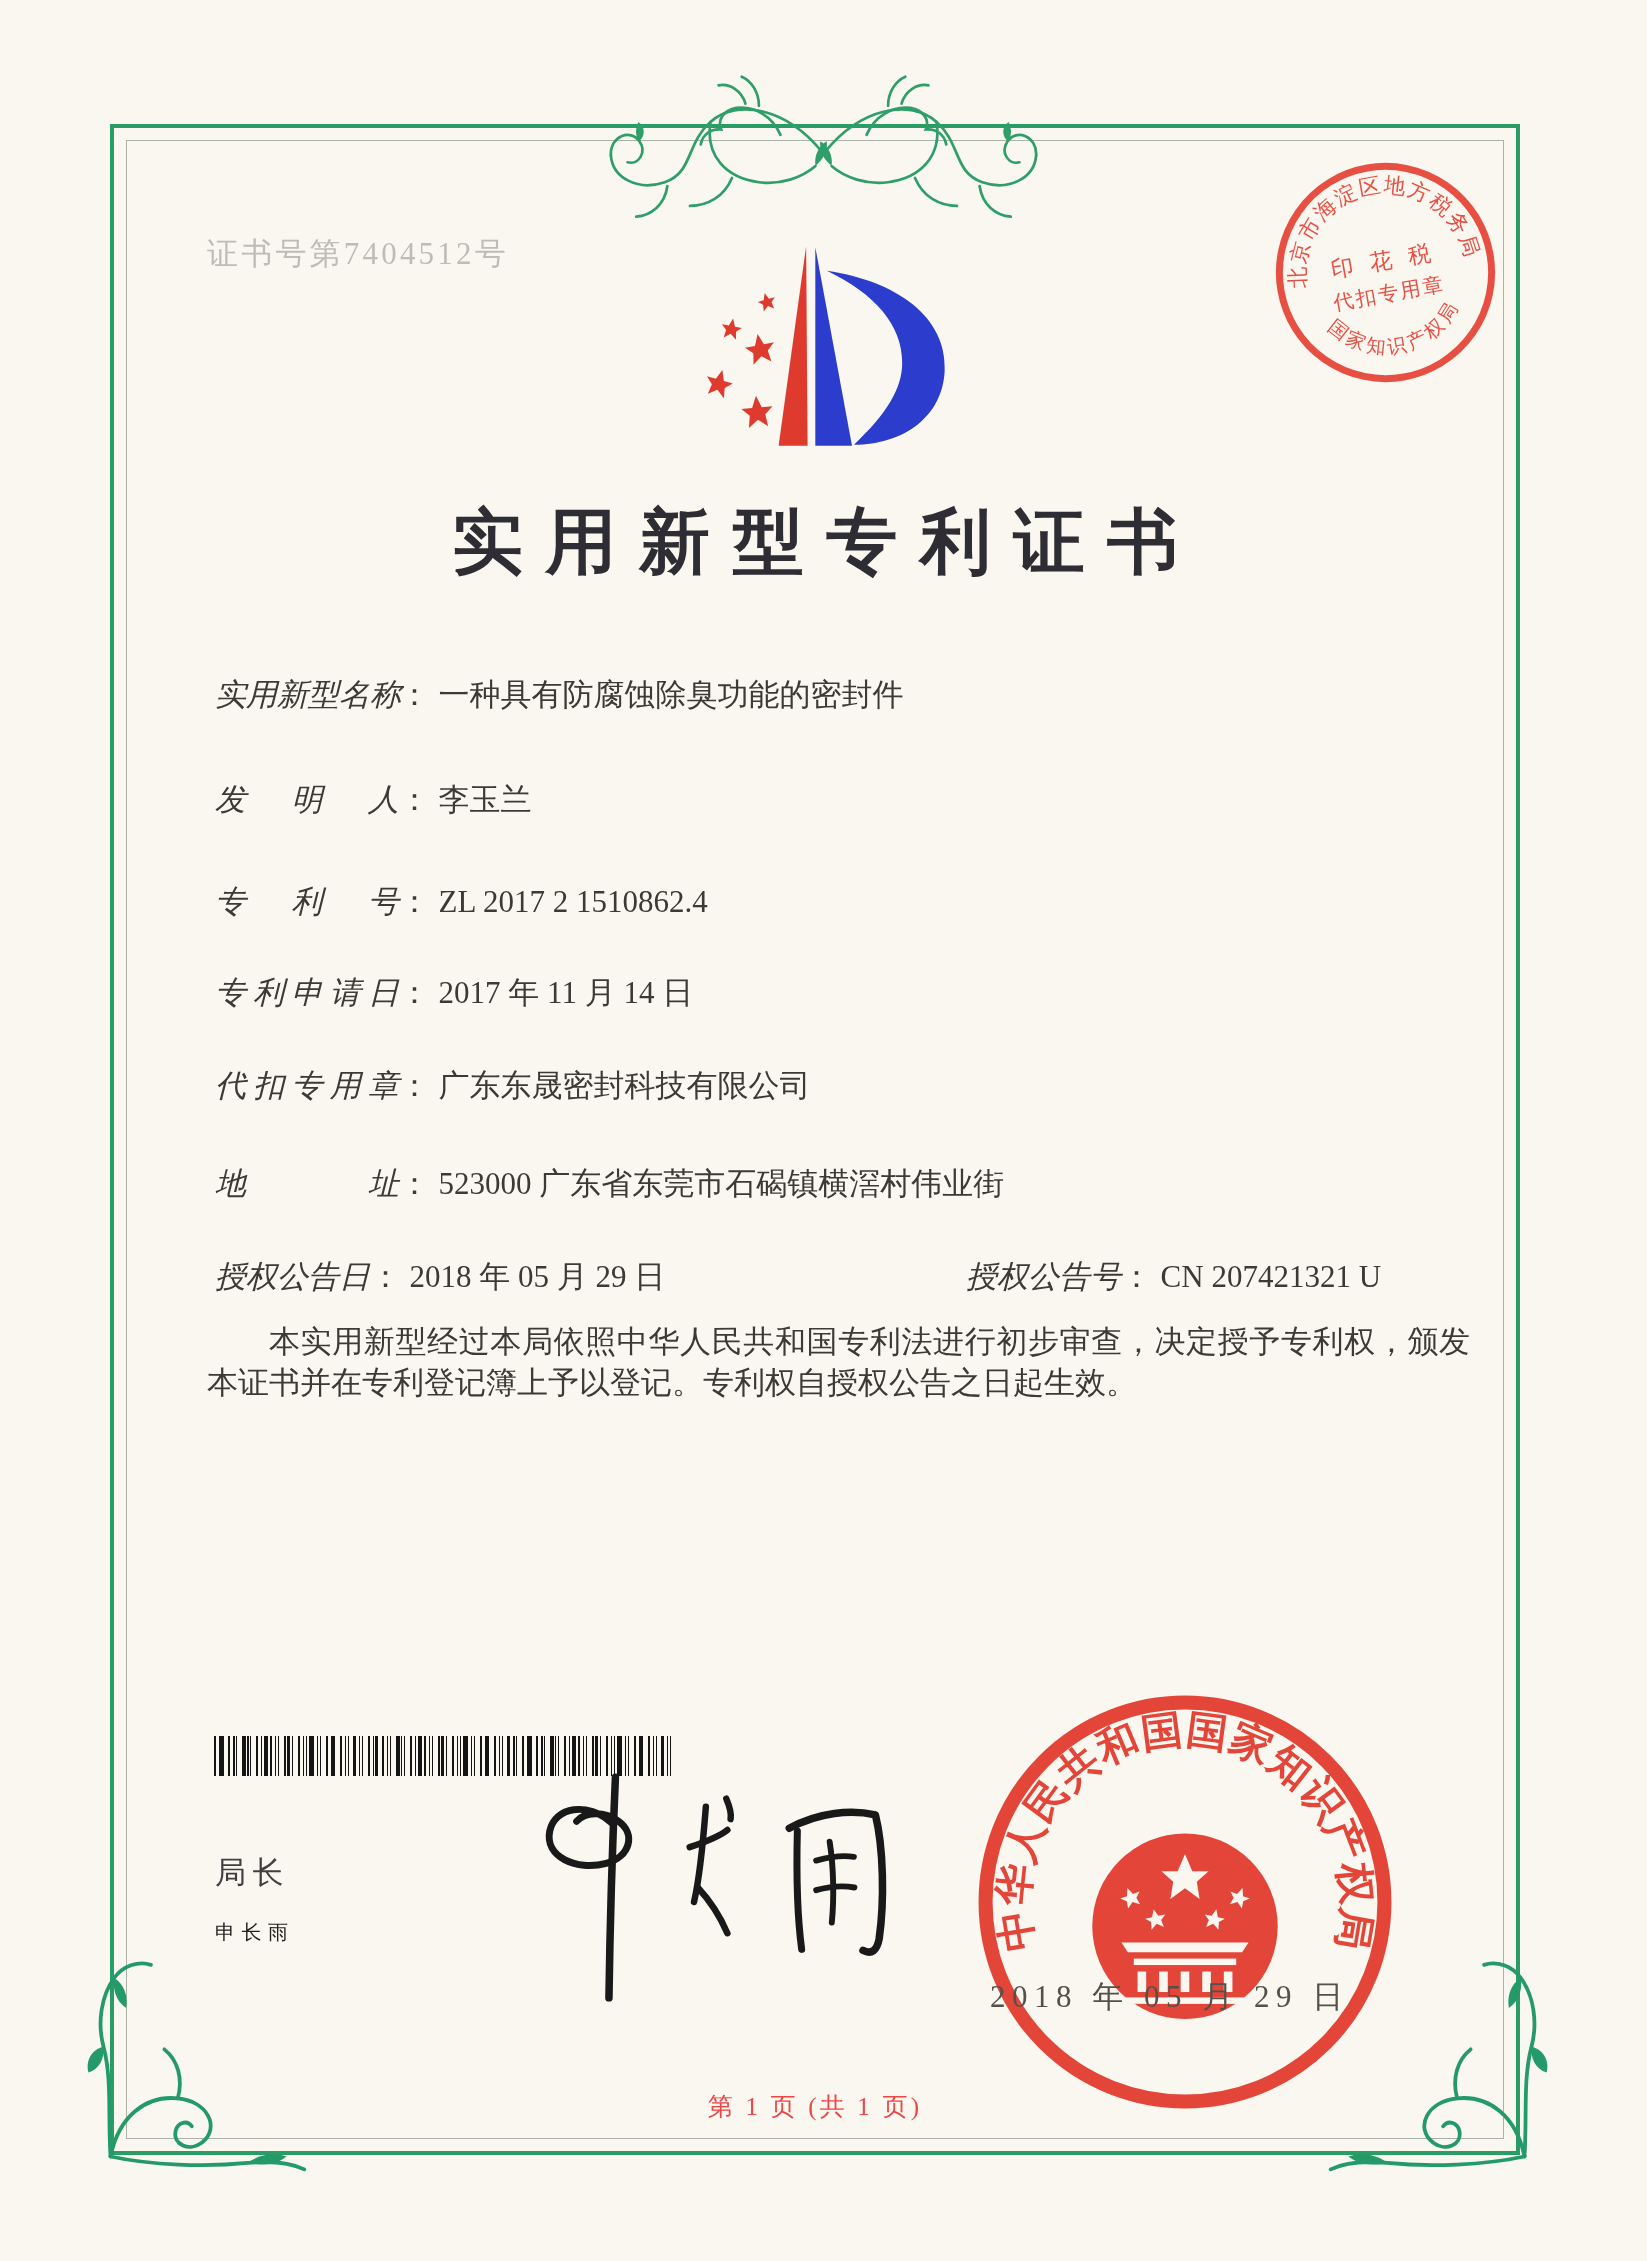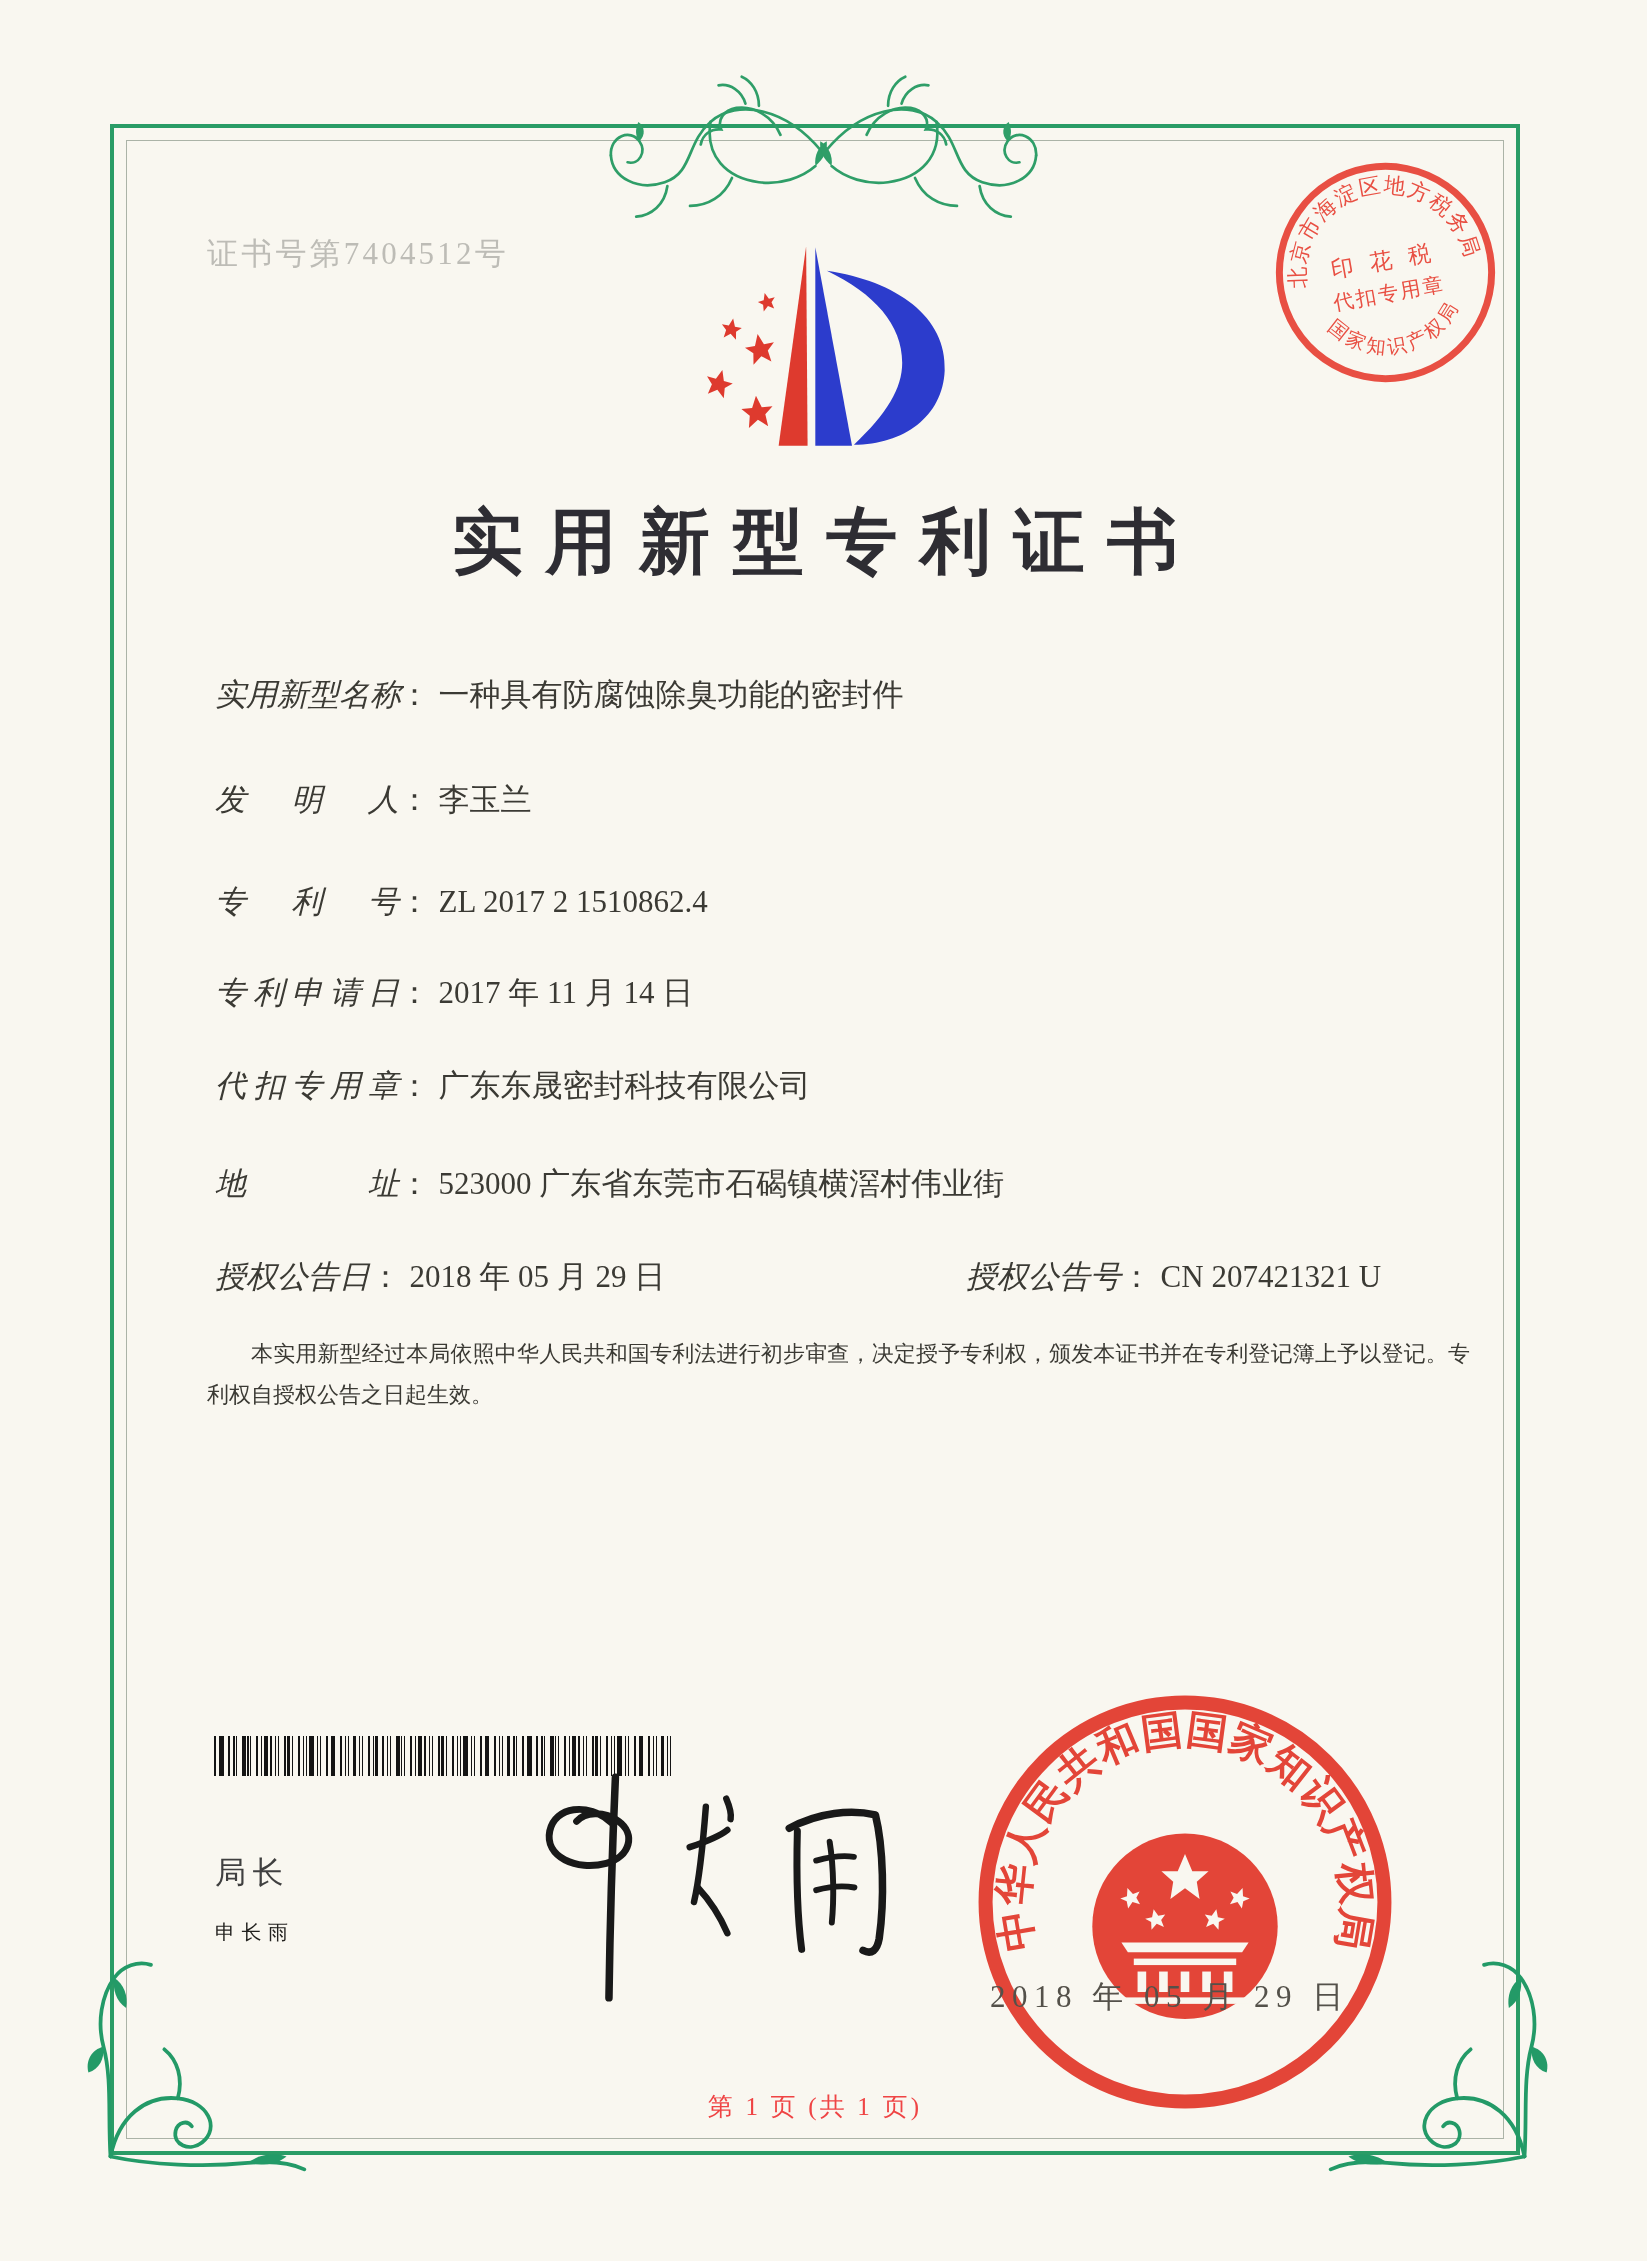--- a/index.html
+++ b/index.html
@@ -30,21 +30,21 @@
   }
   
   .row{position:absolute;left:215px;font-size:31px;white-space:nowrap;color:#3b3a34;}
   .lbl{display:inline-block;vertical-align:top;font-style:italic;}
   .lbl.j{width:184px;text-align:justify;text-align-last:justify;}
   .colon{margin-right:8.6px;}
   .grant2{position:absolute;left:751px;top:0;white-space:nowrap;}
   
   .paras{position:absolute;left:207px;top:1321px;width:1263px;}
   .paras p{
-    margin:12px 0 16px 0;font-size:22px;line-height:41px;
+    margin:0 0 16px 0;font-size:31px;line-height:41px;
     text-align:justify;text-indent:2em;color:#3b3a34;
   }
   
   .barcode{
     position:absolute;left:214px;top:1736px;width:462px;height:40px;
     background-image:
       repeating-linear-gradient(90deg,#141414 0 2.2px,transparent 2.2px 4.8px,#141414 4.8px 6.5px,transparent 6.5px 8px,#141414 8px 9.2px,transparent 9.2px 14px),
       repeating-linear-gradient(90deg,transparent 0 7px,#141414 7px 10.2px,transparent 10.2px 22px);
   }
   

